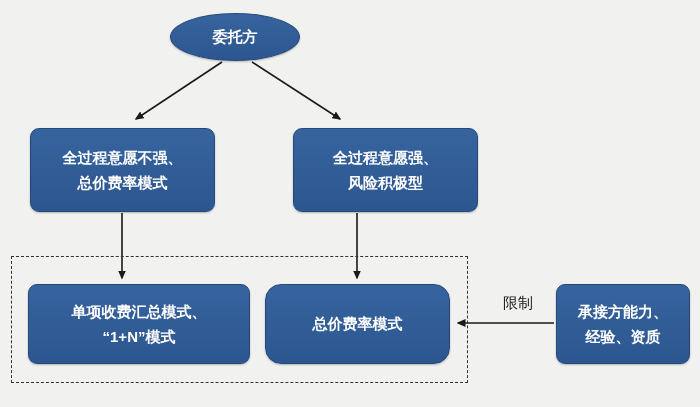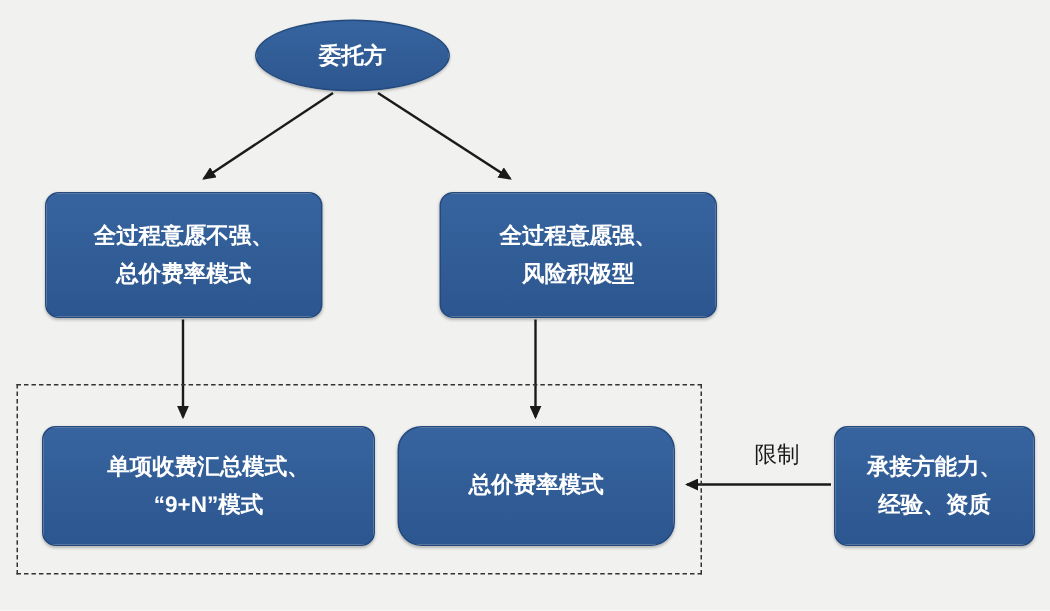--- a/index.html
+++ b/index.html
@@ -113,21 +113,21 @@
     <span>总价费率模式</span>
   </div>
 
   <div class="node" id="box-active">
     <span>全过程意愿强、</span>
     <span>风险积极型</span>
   </div>
 
   <div class="node" id="box-itemized">
     <span>单项收费汇总模式、</span>
-    <span>“9+N”模式</span>
+    <span>“1+N”模式</span>
   </div>
 
   <div class="node" id="box-lumpsum">
     <span>总价费率模式</span>
   </div>
 
   <div class="node" id="box-contractor">
     <span>承接方能力、</span>
     <span>经验、资质</span>
   </div>

